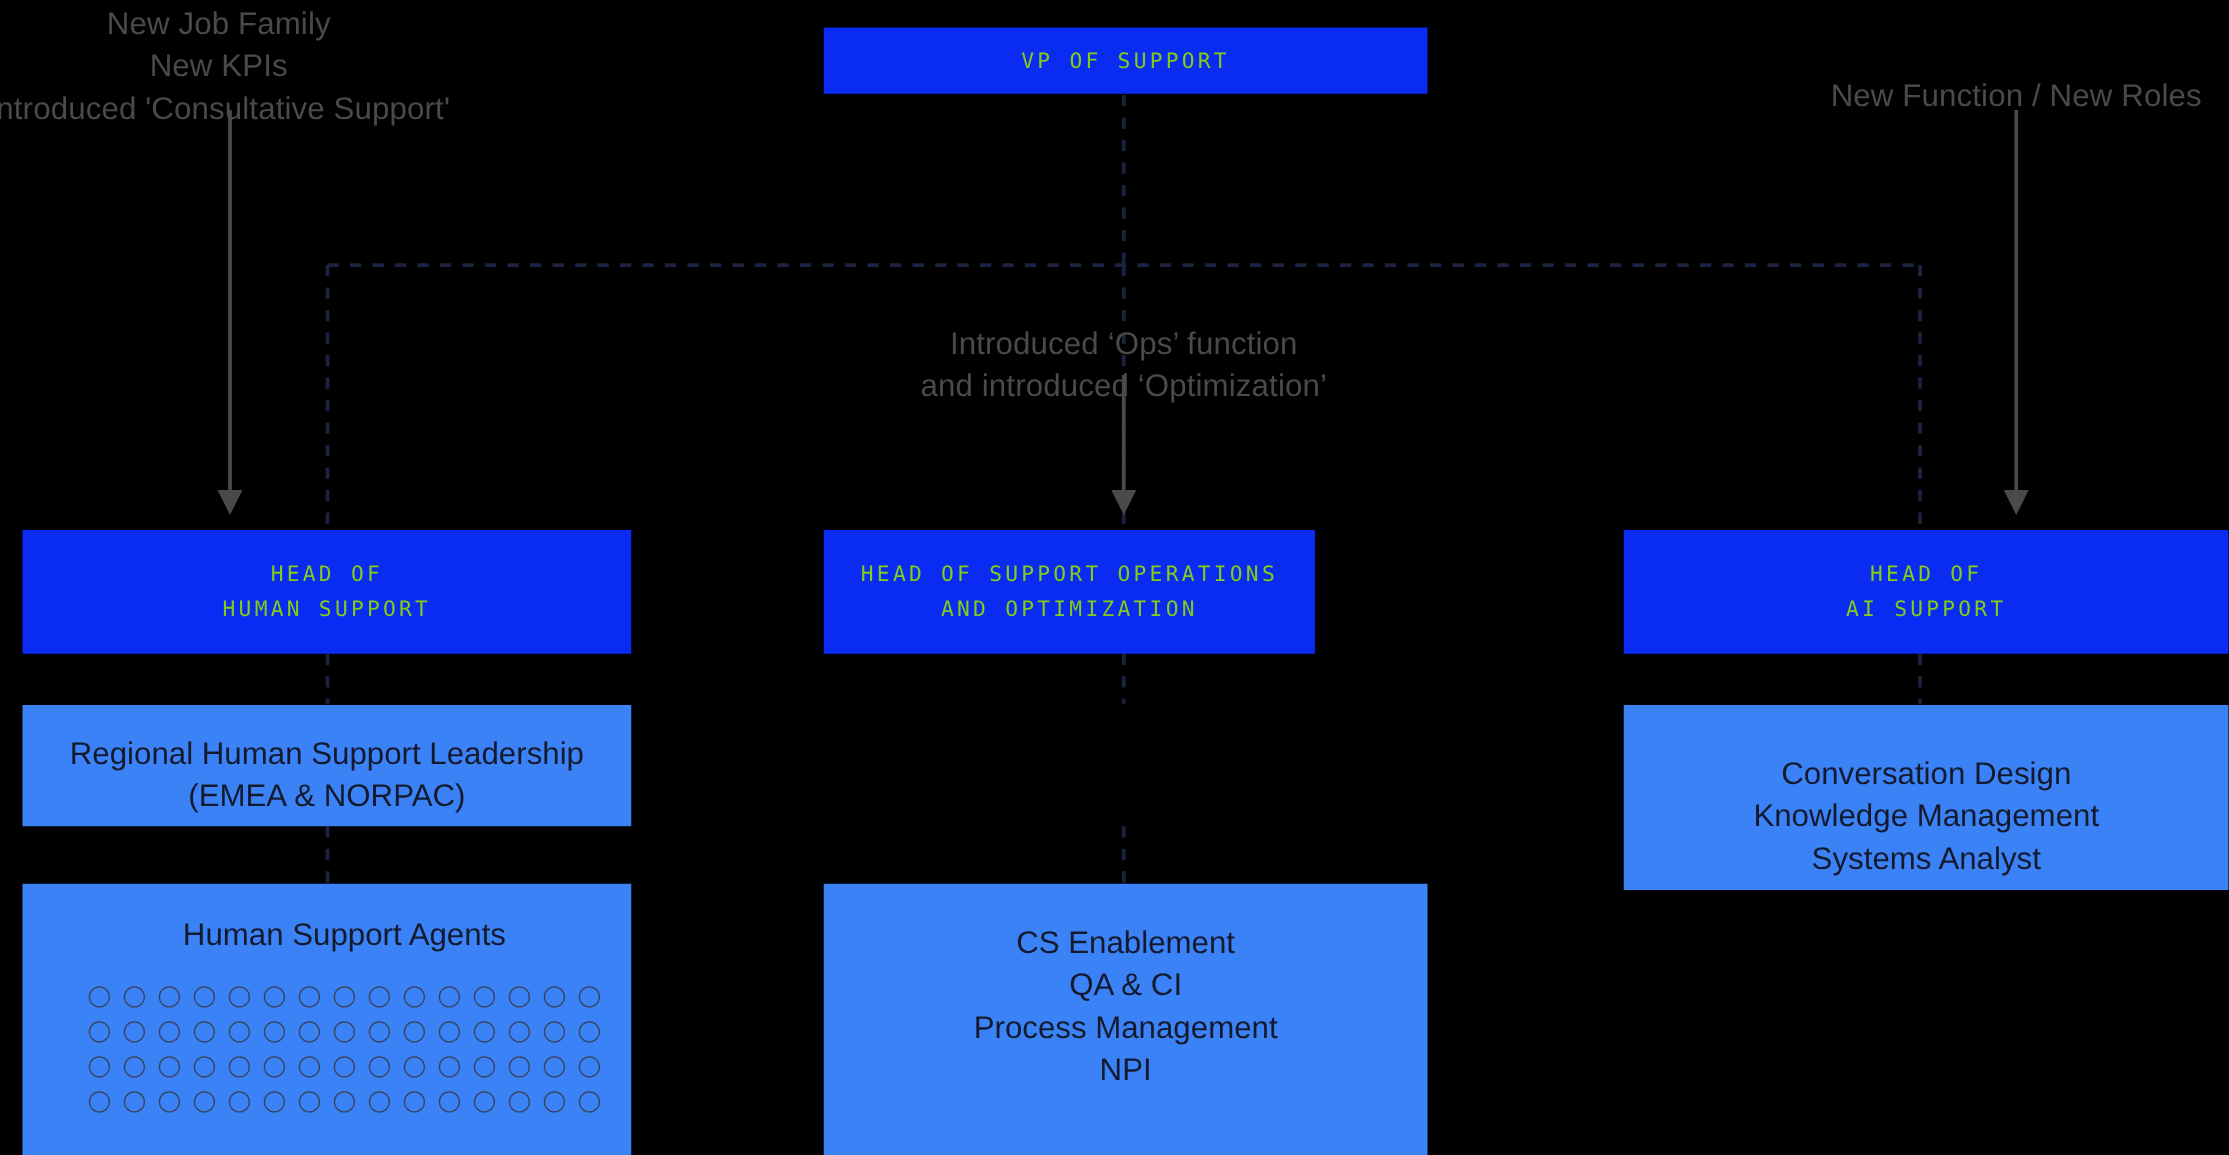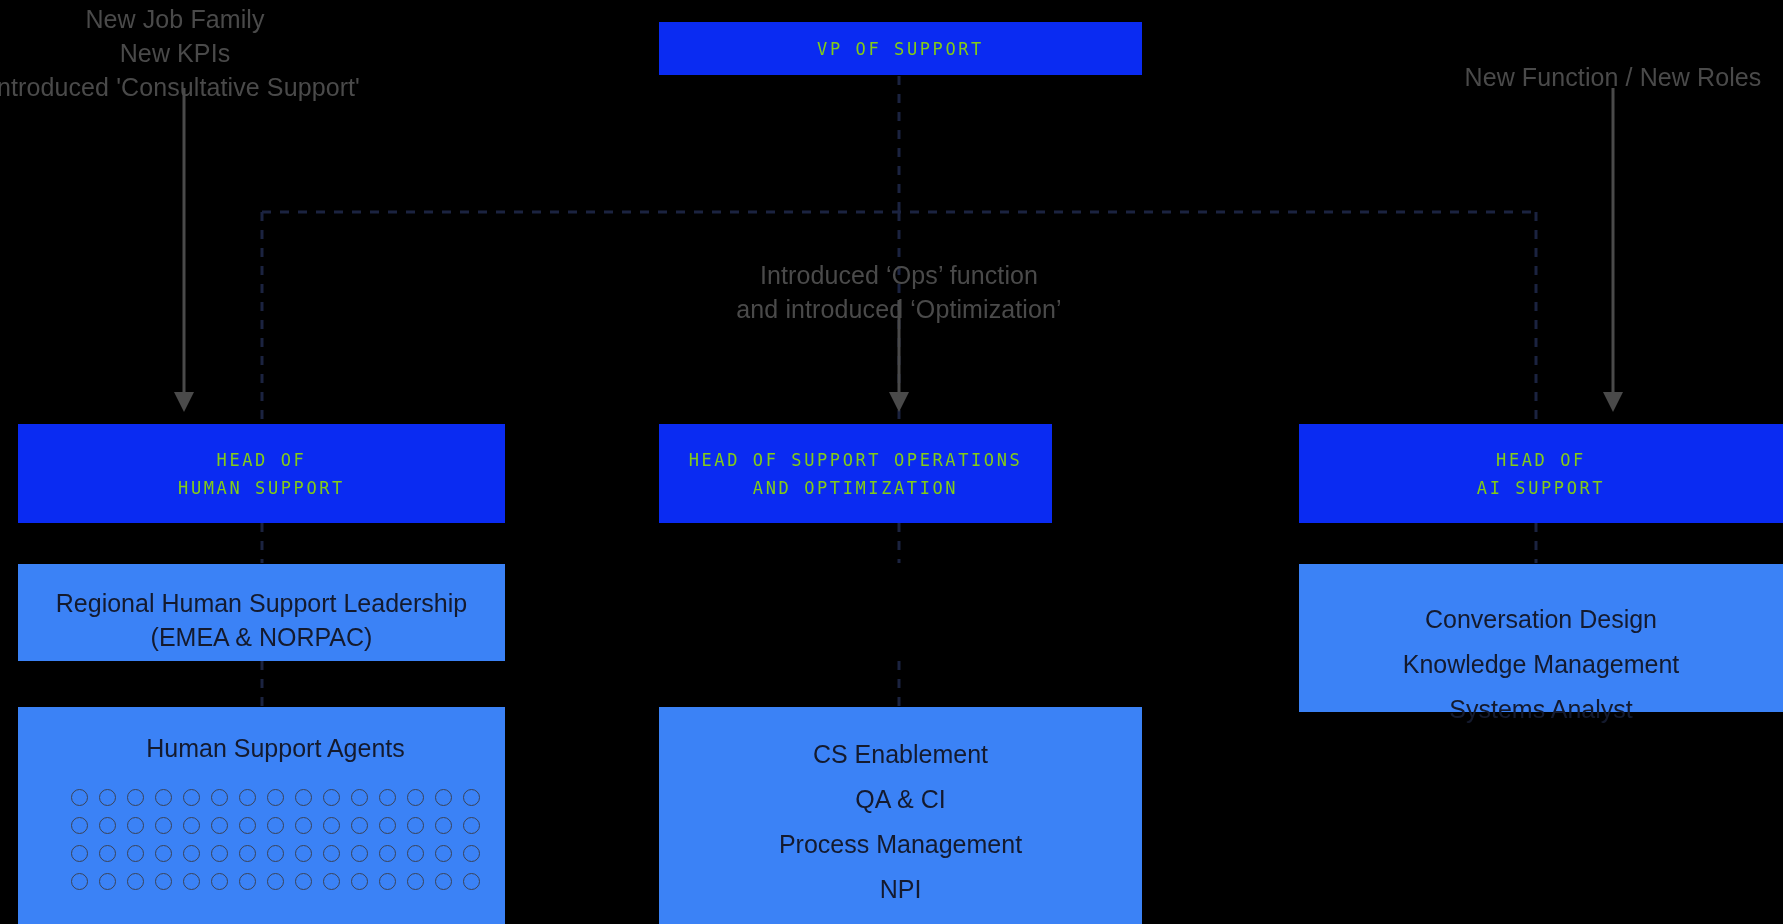--- a/index.html
+++ b/index.html
@@ -66,21 +66,20 @@
     align-items: center;
     justify-content: flex-start;
     text-align: center;
     font-size: 25px;
     line-height: 34px;
   }
   .grey-box .gb-line {
     white-space: pre-line;
   }
   .grey-box.stacked .gb-line + .gb-line {
-    margin-top: 11px;
   }
 
   
   .dots-wrap {
     display: flex;
     flex-direction: column;
     gap: 11px;
     margin-top: 24px;
   }
   .dots-row {

